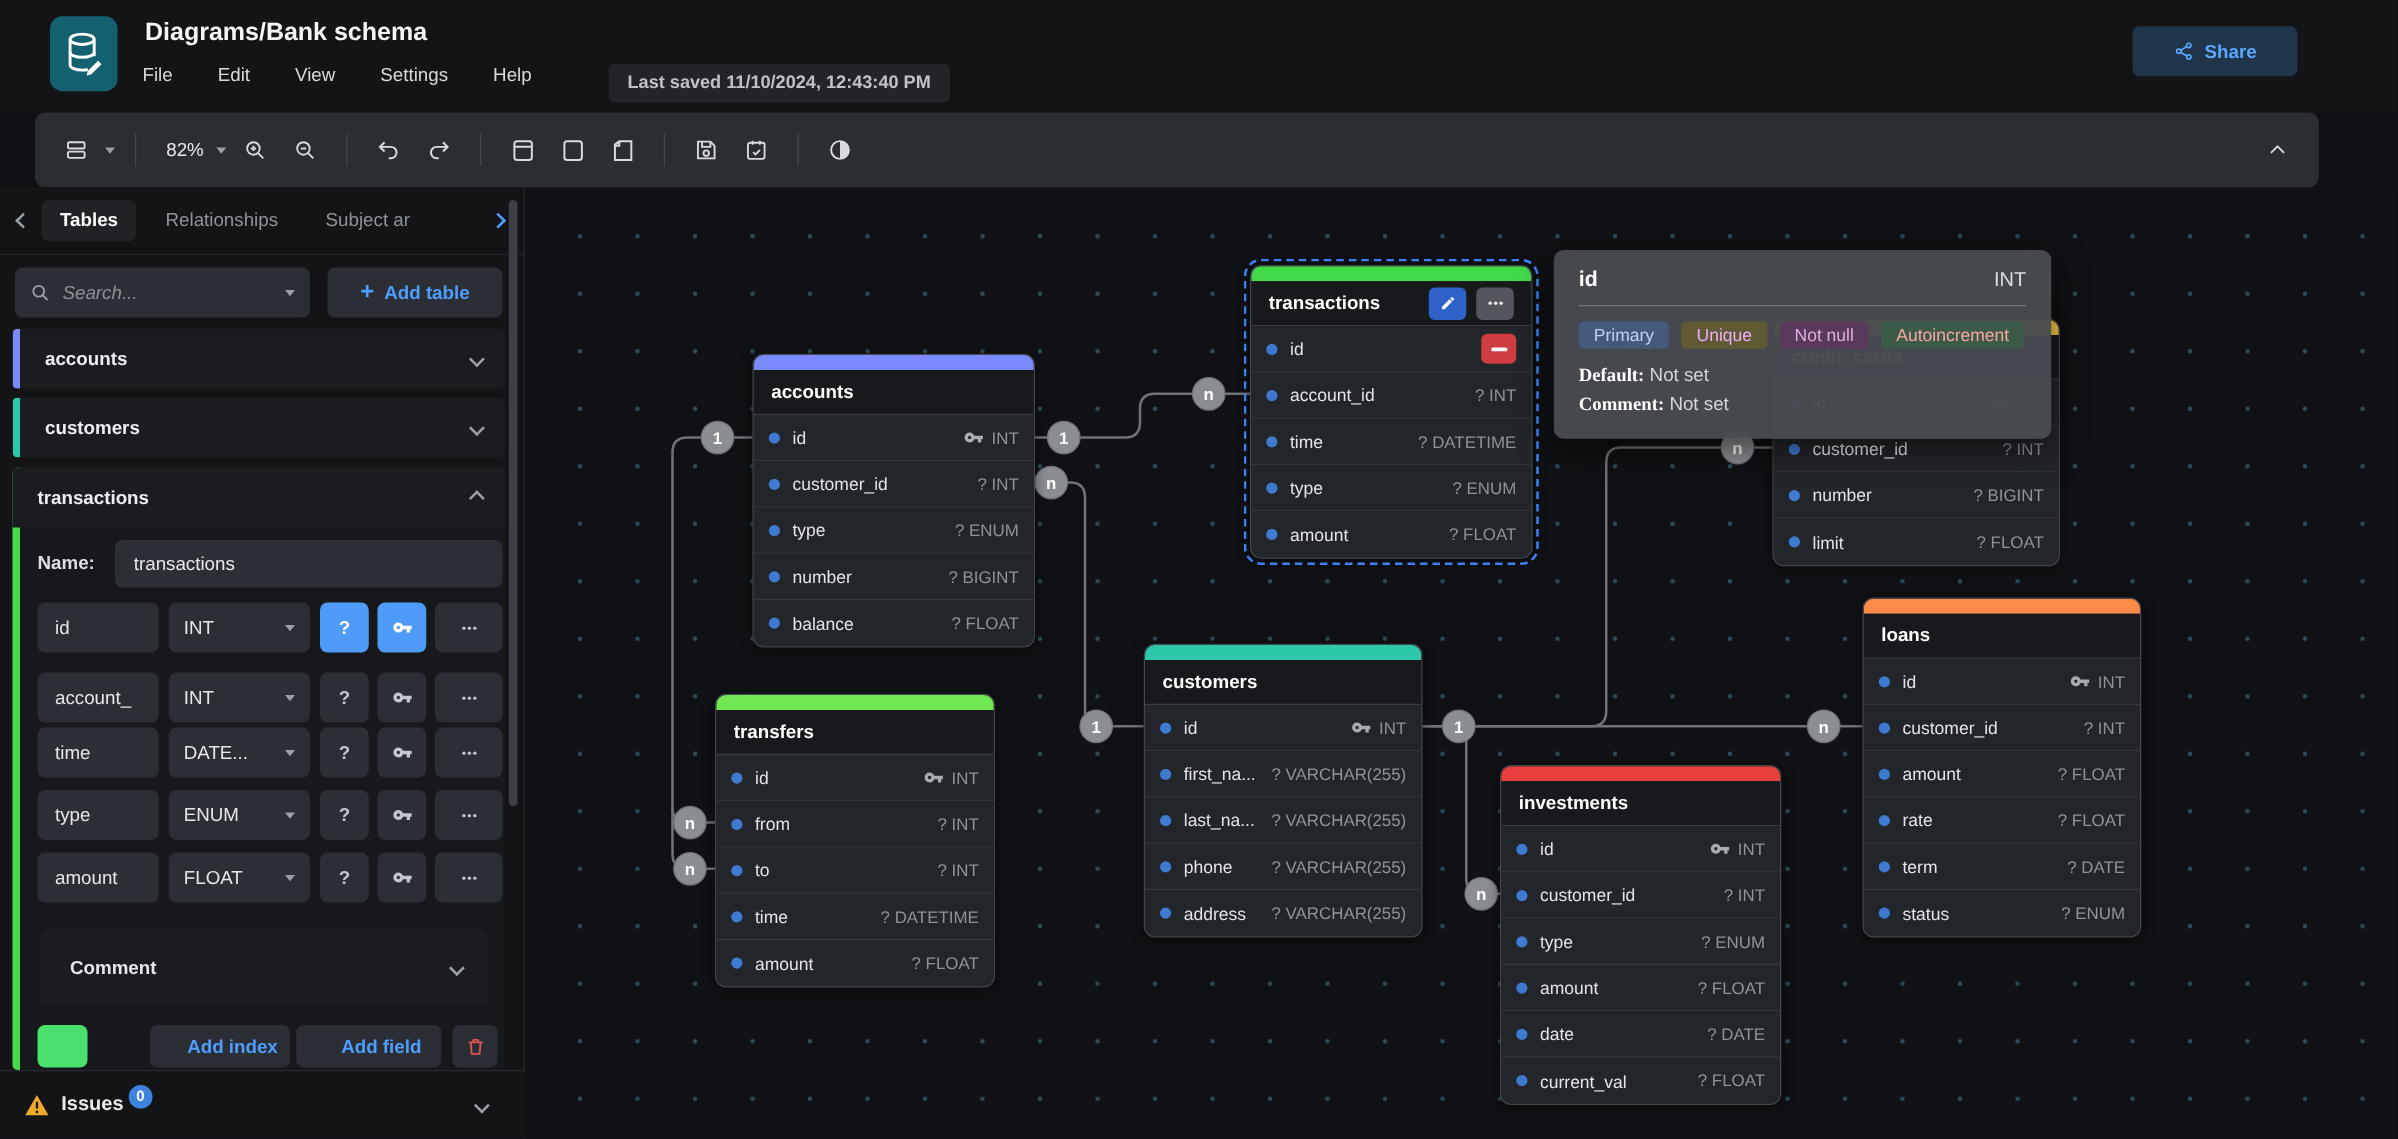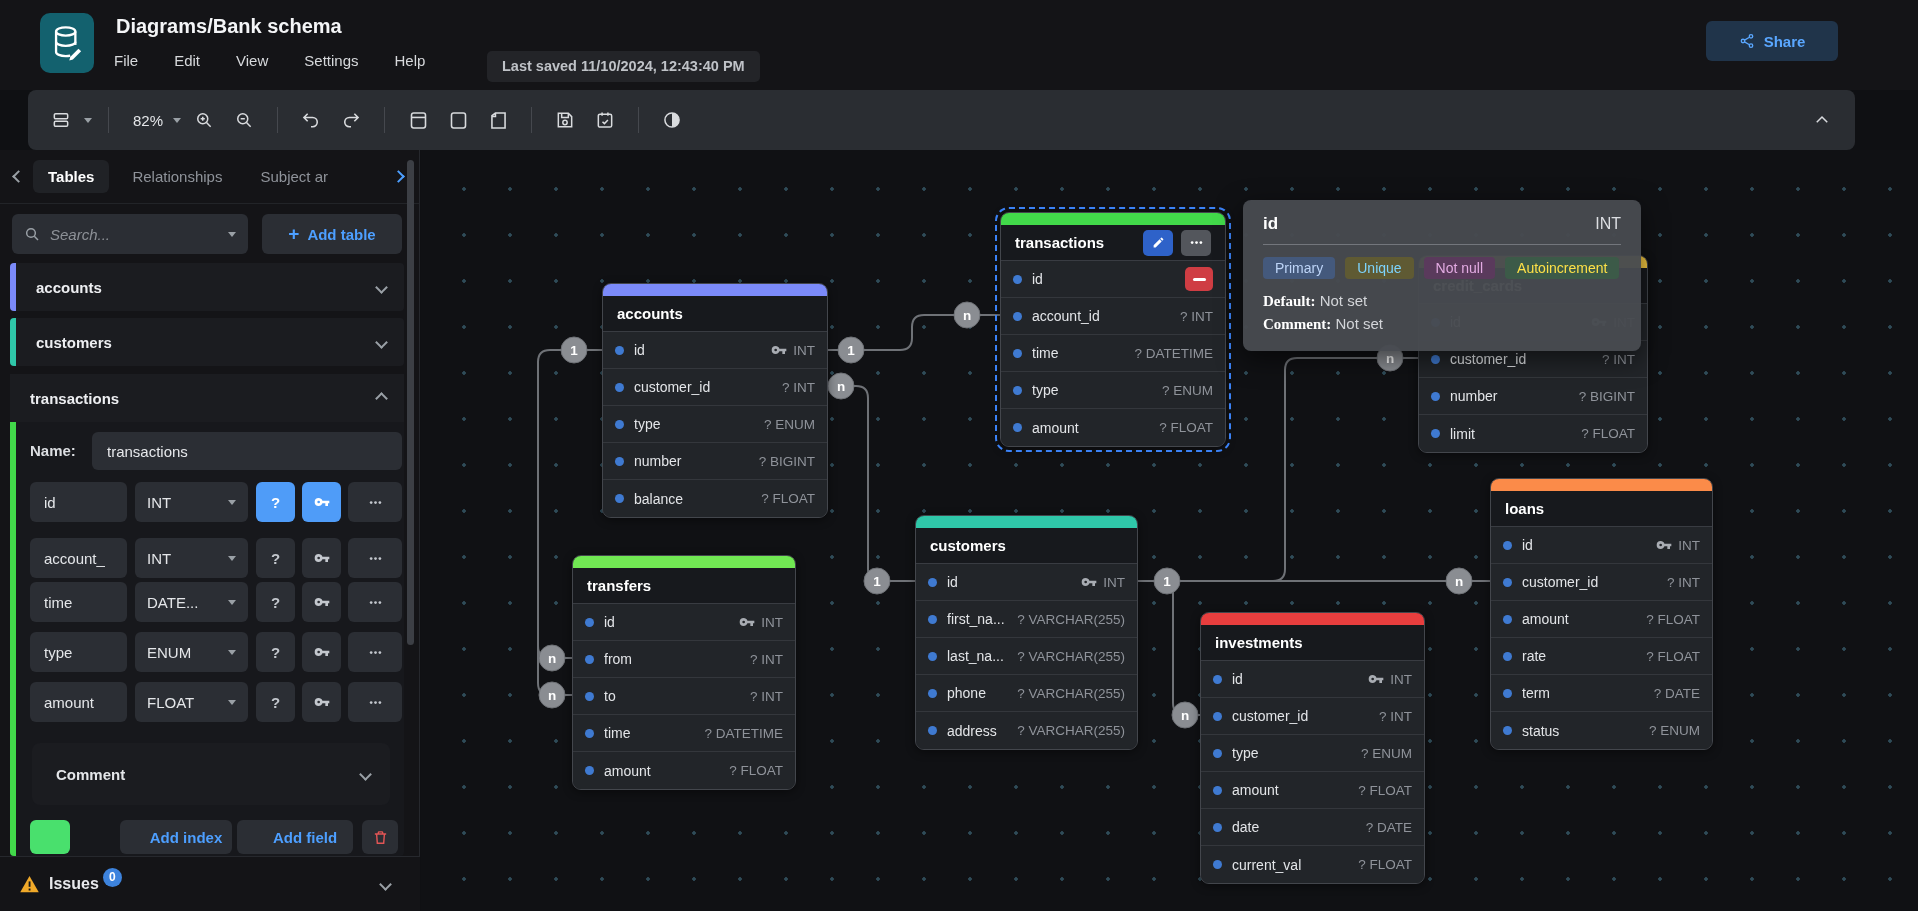--- a/index.html
+++ b/index.html
@@ -414,23 +414,23 @@
   </div>
 
 <div class="tooltip" id="tooltip" style="left: 1243px; top: 200px; width: 398px;">
   <div class="tt-head">
     <span class="tt-name">id</span>
     <span class="tt-type">INT</span>
   </div>
   <hr class="tt-div">
   <div class="tt-badges" id="tt-badges">
       <span class="badge" style="background: rgb(68, 89, 124); color: rgb(189, 212, 247);">Primary</span>
-      <span class="badge" style="background: rgb(95, 90, 51); color: #7dd3fc;">Unique</span>
+      <span class="badge" style="background: rgb(95, 90, 51); color: #f0abfc;">Unique</span>
       <span class="badge" style="background: rgb(90, 58, 92); color: rgb(227, 171, 227);">Not null</span>
-      <span class="badge" style="background: rgb(60, 90, 72); color: #fde047;">Autoincrement</span>
+      <span class="badge" style="background: rgb(60, 90, 72); color: #fca5a5;">Autoincrement</span>
     </div>
   <div class="tt-line">
     <b>Default:</b>
     <span>Not set</span>
   </div>
   <div class="tt-line">
     <b>Comment:</b>
     <span>Not set</span>
   </div>
 </div>

